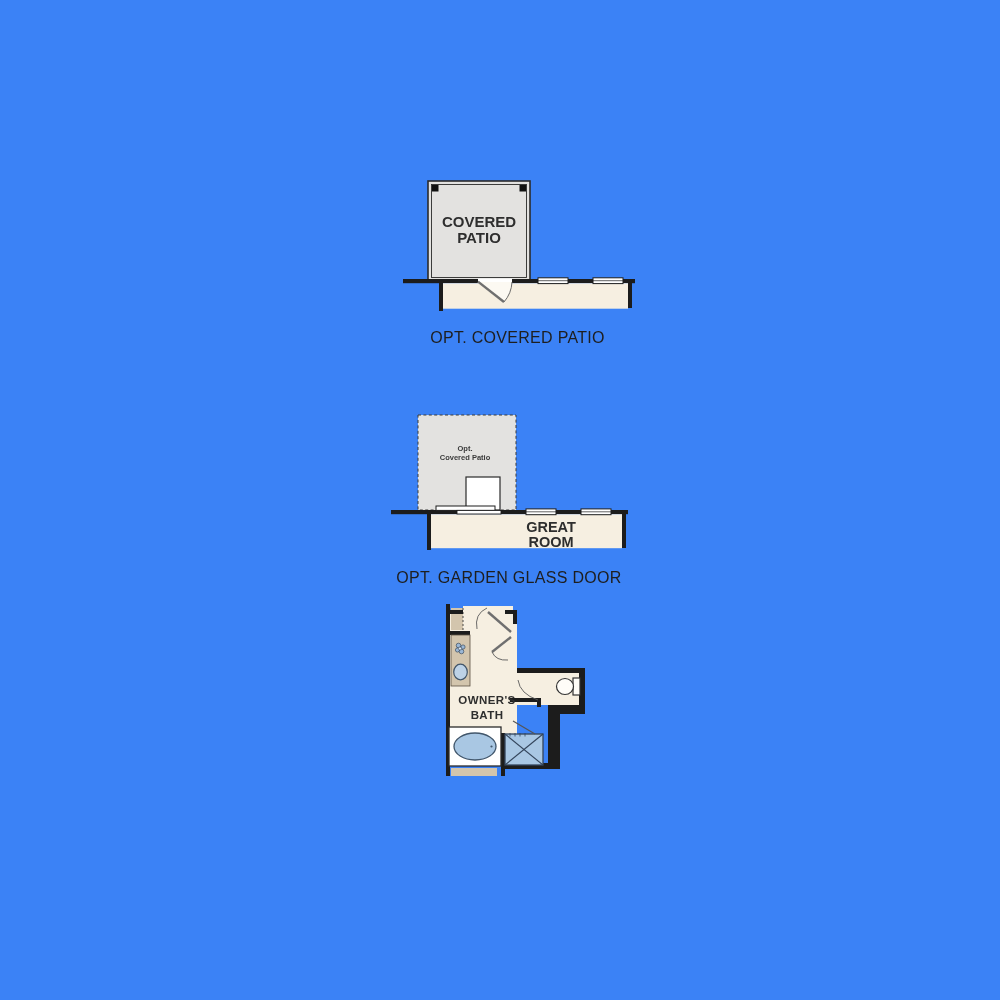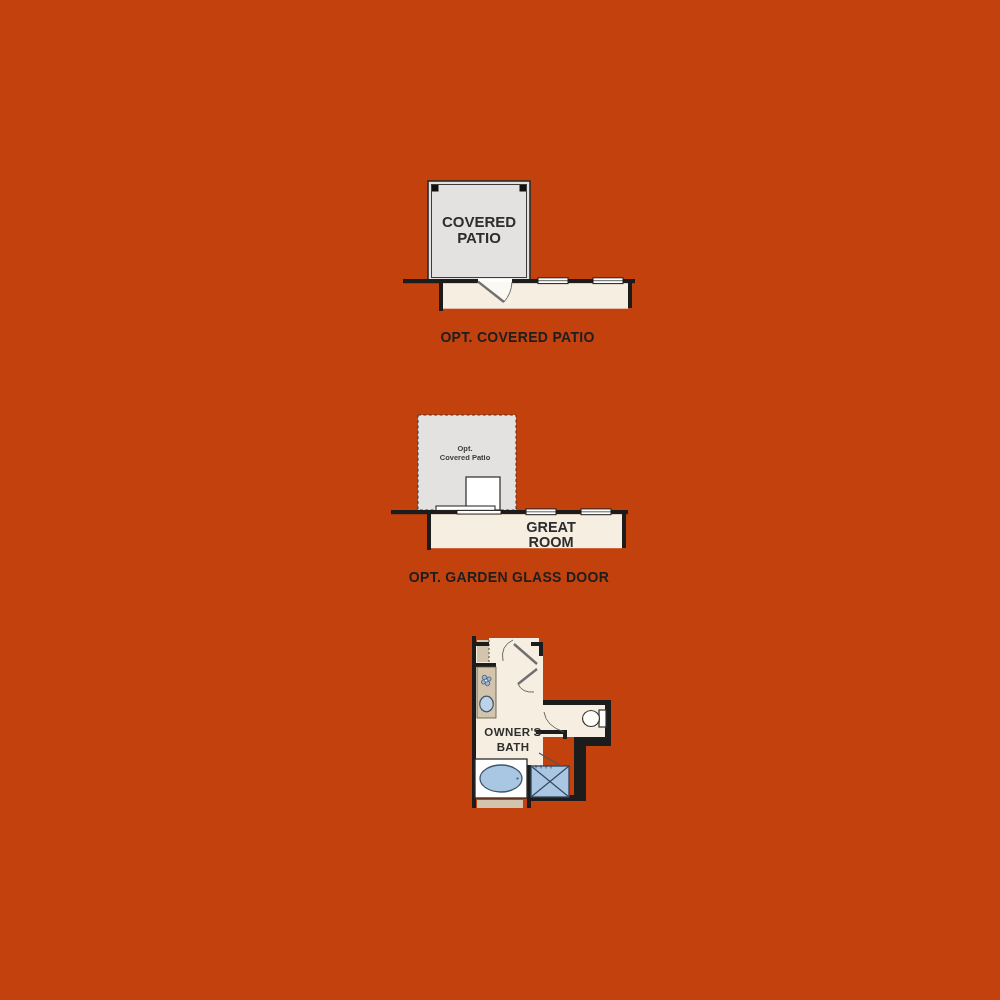--- a/index.html
+++ b/index.html
@@ -1,23 +1,23 @@
 <!DOCTYPE html>
 <html><head>
 <meta charset="utf-8">
 <title>Floor Plan Options</title>
 <style>
   html, body { margin: 0; padding: 0; background: #ffffff; }
   body { width: 1000px; height: 1000px; font-family: "Liberation Sans", sans-serif; }
-  .canvas { position: relative; width: 1000px; height: 1000px; background: #c2410c; overflow: hidden; }
+  .canvas { position: relative; width: 1000px; height: 1000px; background: #3b82f6; overflow: hidden; }
   .figure { position: absolute; }
   .caption {
     position: absolute;
-    font-weight: bold;
-    font-size: 14px;
+    font-weight: normal;
+    font-size: 16px;
     letter-spacing: 0.3px;
     color: #1e1e1e;
     text-align: center;
     line-height: 15.5px;
     white-space: nowrap;
   }
   svg { display: block; }
   .room-label {
     font-family: "Liberation Sans", sans-serif;
     font-weight: 600;
@@ -98,21 +98,21 @@
           <rect x="193" y="98.9" width="30" height="5.8" fill="#ffffff" stroke="#1c1c1c" stroke-width="1"></rect>
           <line x1="193" y1="101.8" x2="223" y2="101.8" stroke="#1c1c1c" stroke-width="0.7"></line>
         </g>
         <text x="163" y="122" text-anchor="middle" class="room-label room-label-md">GREAT</text>
         <text x="163" y="137" text-anchor="middle" class="room-label room-label-md">ROOM</text>
       </g>
     </svg>
     <div class="caption" style="left:2px; top:160px; width:238px;">OPT. GARDEN GLASS DOOR</div>
   </div>
 
-  <div class="figure" style="left:404px; top:636px; width:200px; height:225px;margin-left:26px;">
+  <div class="figure" style="left:404px; top:604px; width:200px; height:225px;">
     <svg width="170" height="180" viewBox="0 0 170 180" style="position:absolute; left:26px; top:0;">
 
       <g>
         <rect x="20" y="6" width="67" height="155" fill="#f6efe1"></rect>
         <rect x="33" y="2" width="50" height="12" fill="#f6efe1"></rect>
         <rect x="87" y="69" width="66" height="32" fill="#f6efe1"></rect>
       </g>
 
       <g>
         <rect x="21" y="4" width="12" height="22" fill="#d3c5ad"></rect>

